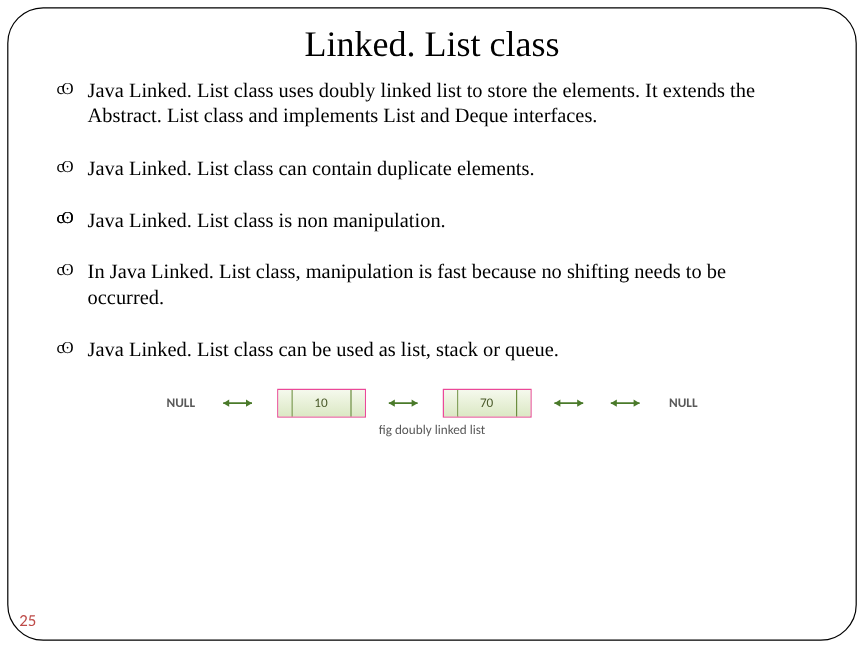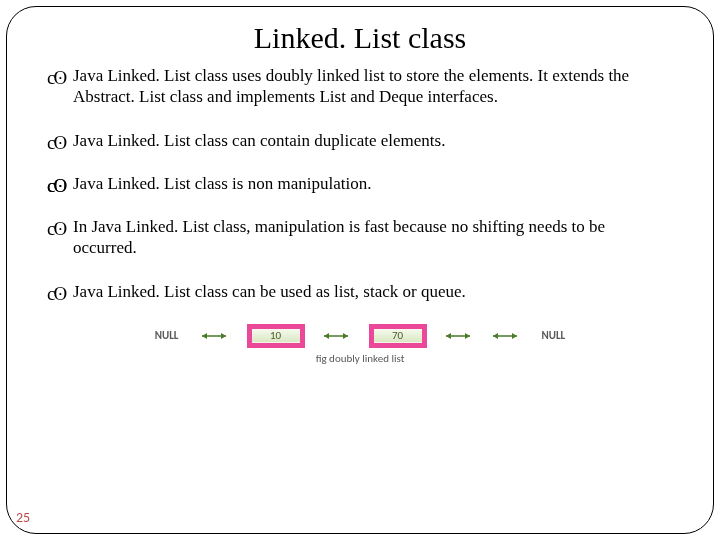--- a/index.html
+++ b/index.html
@@ -40,21 +40,21 @@
       position: absolute;
       left: 0;
       top: 0;
     }
     
     .bullets li .bullet-glyph {
       position: absolute;
       left: 0;
       top: 1px;
       font-family: "Segoe Script", "Comic Sans MS", cursive;
-      font-size: 19px;
+      font-size: 14px;
       letter-spacing: -2px;
     }
     .page-num {
       position: absolute;
       left: 16px;
       bottom: 14px;
       font-size: 14px;
       color: #be4b48;
       font-family: Calibri, Arial, sans-serif;
     }
@@ -73,24 +73,23 @@
       padding: 0 4px;
     }
     .arrow {
       height: 8px;
       display: flex;
       align-items: center;
     }
     .arrow svg { display: block; }
     .node {
       display: flex;
-      border: 5px solid #ec4899;
+      border: 1px solid #ec4899;
       height: 24px;
       background: #f0f5e6;
-      flex-direction: column;
     }
     .node .handle {
       width: 12px;
       border-right: 1px solid #6b8e3e;
       background: linear-gradient(#f5f9ed,#dbe8c4);
     }
     .node .handle:last-child {
       border-right: none;
       border-left: 1px solid #6b8e3e;
     }

